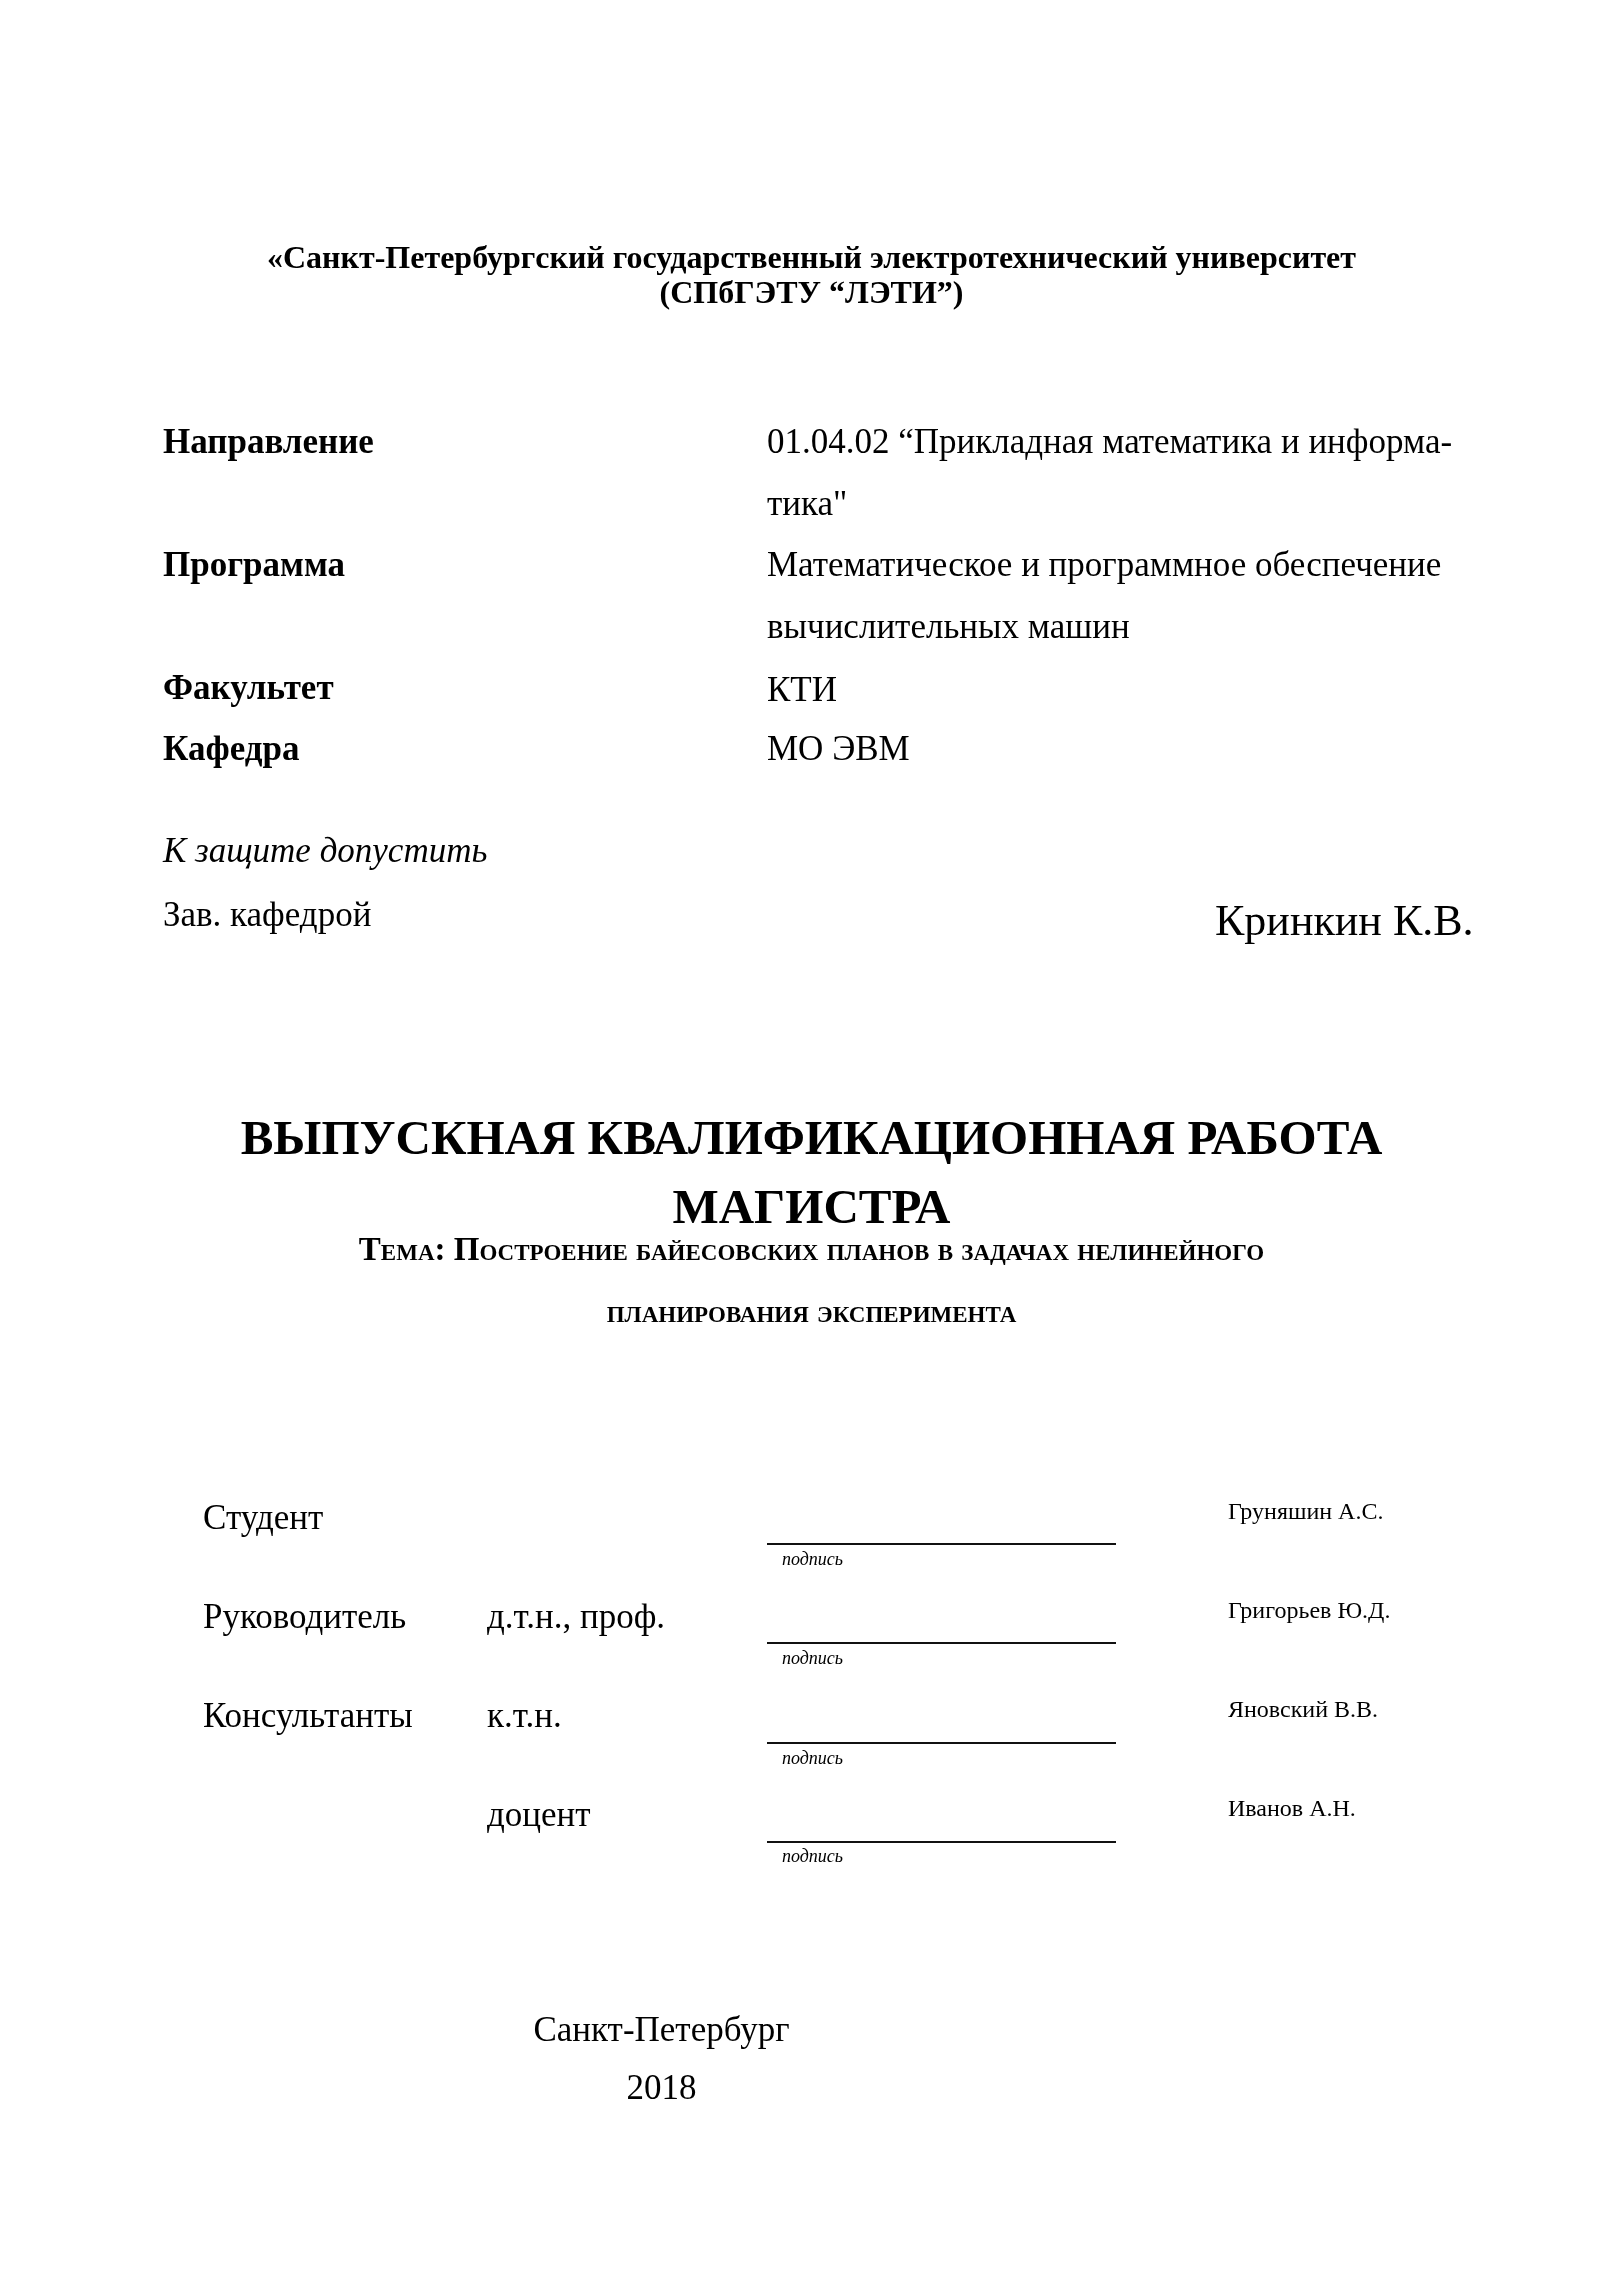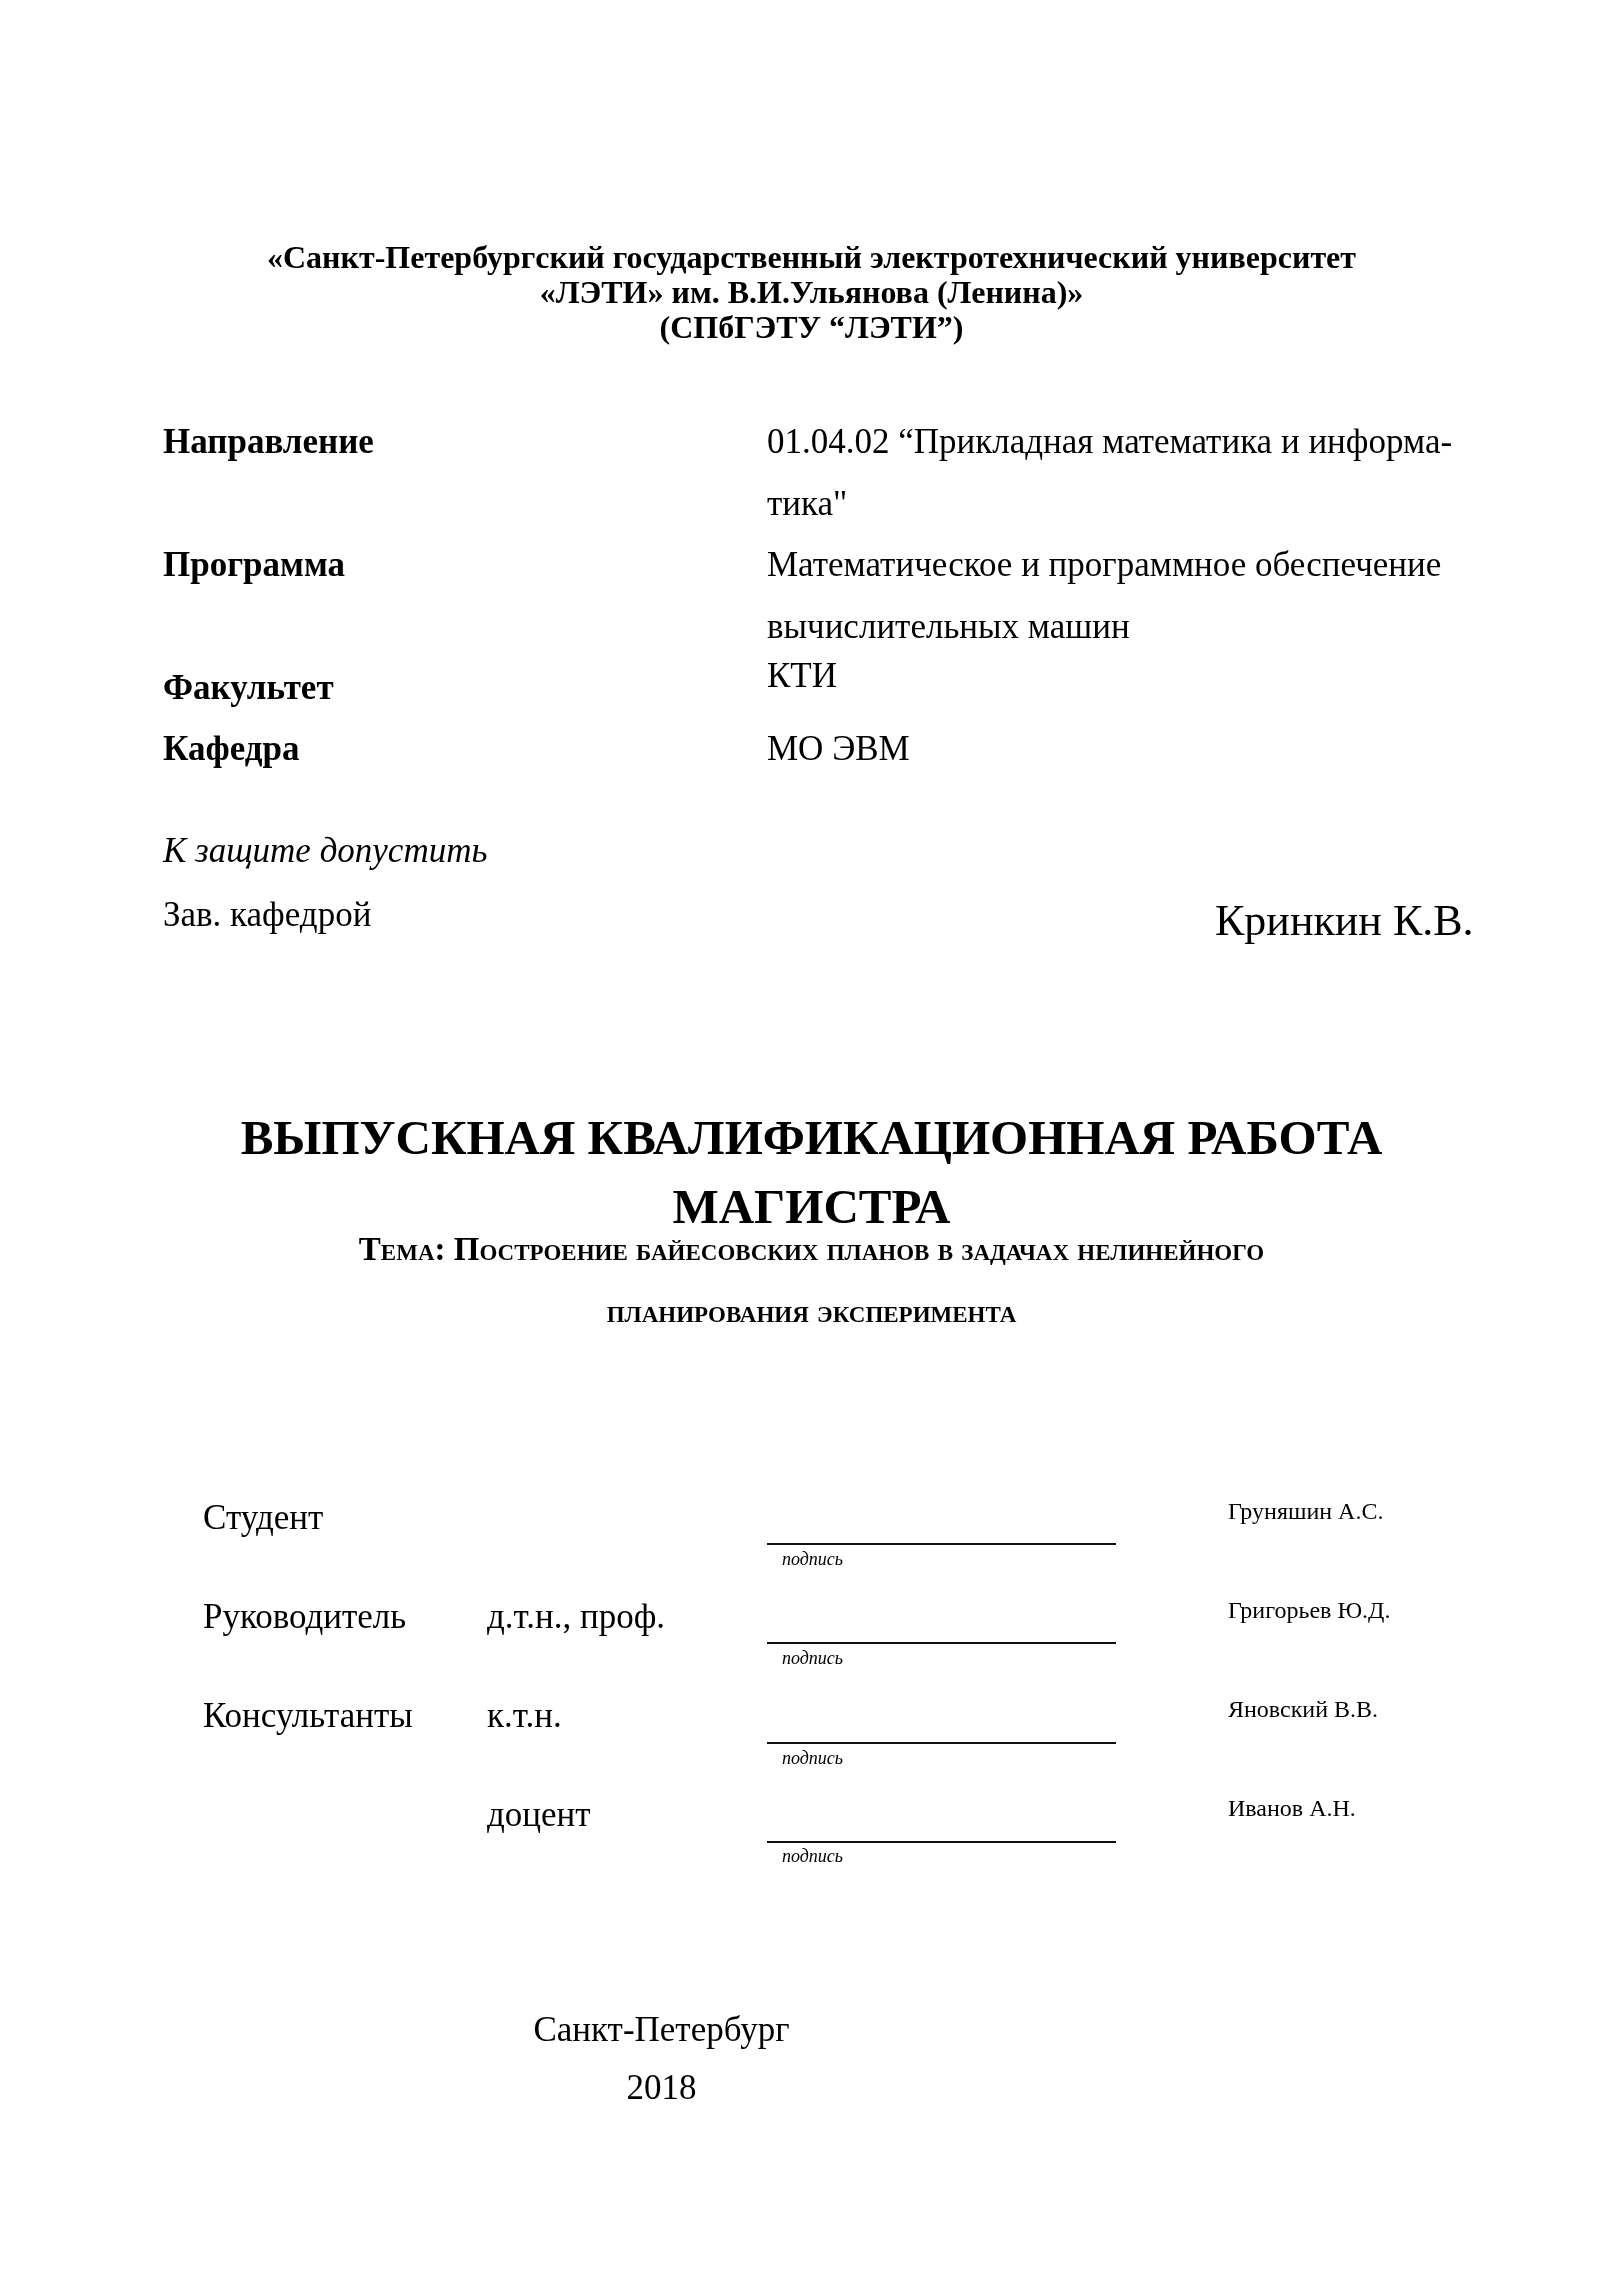--- a/index.html
+++ b/index.html
@@ -31,35 +31,34 @@
   .sig-caption { position: absolute; left: 782px; font-style: italic; font-size: 18px; white-space: nowrap; }
   .sig-name { font-size: 24px; left: 1228px; }
 
   .footer { position: absolute; left: 0; width: 1323px; text-align: center; font-size: 35px; white-space: nowrap; }
 </style>
 </head>
 <body>
 
 <div class="uni">
   <div>«Санкт-Петербургский государственный электротехнический университет</div>
-  <div>«ЛЭТИ» им. В.И.Ульянова (Ленина)»</div>
   <div>(СПбГЭТУ “ЛЭТИ”)</div>
 </div>
 
 <div>
   <div class="abs info-label" style="top:422px">Направление</div>
   <div class="abs info-value" style="top:422px">01.04.02 “Прикладная математика и информа-</div>
   <div class="abs info-value" style="top:484px">тика"</div>
 
   <div class="abs info-label" style="top:545px">Программа</div>
   <div class="abs info-value" style="top:545px">Математическое и программное обеспечение</div>
   <div class="abs info-value" style="top:607px">вычислительных машин</div>
 
   <div class="abs info-label" style="top:668px">Факультет</div>
-  <div class="abs info-value" style="top:656px">КТИ</div>
+  <div class="abs info-value" style="top:670px">КТИ</div>
 
   <div class="abs info-label" style="top:729px">Кафедра</div>
   <div class="abs info-value" style="top:729px">МО ЭВМ</div>
 </div>
 
 <div class="abs admit">К защите допустить</div>
 <div class="abs head-role">Зав. кафедрой</div>
 <div class="abs head-name">Кринкин К.В.</div>
 
 <div class="title title-main" style="top:1077px">ВЫПУСКНАЯ КВАЛИФИКАЦИОННАЯ РАБОТА</div>

